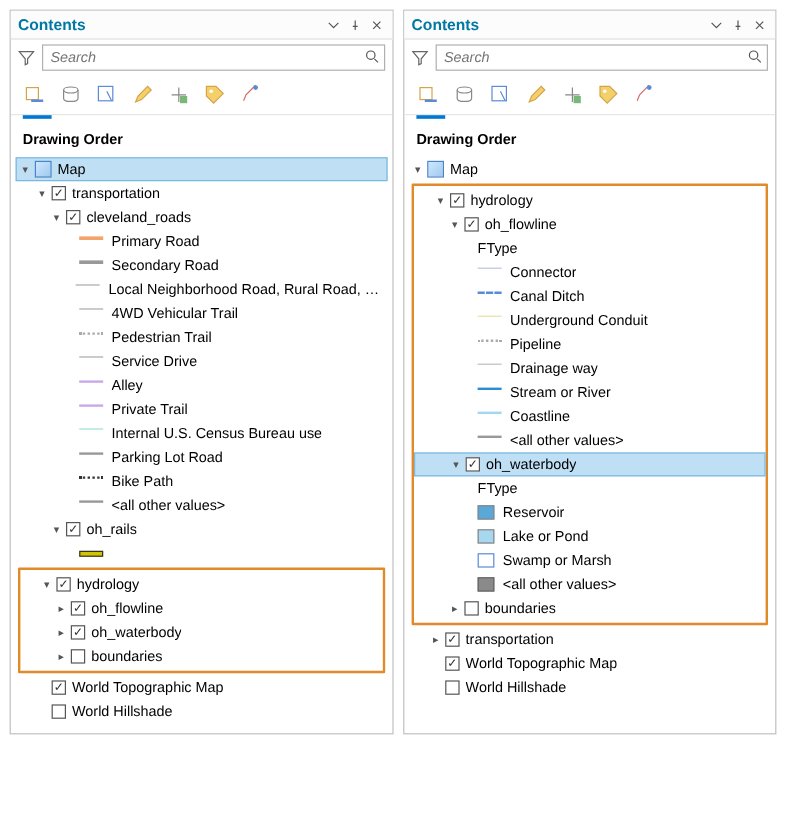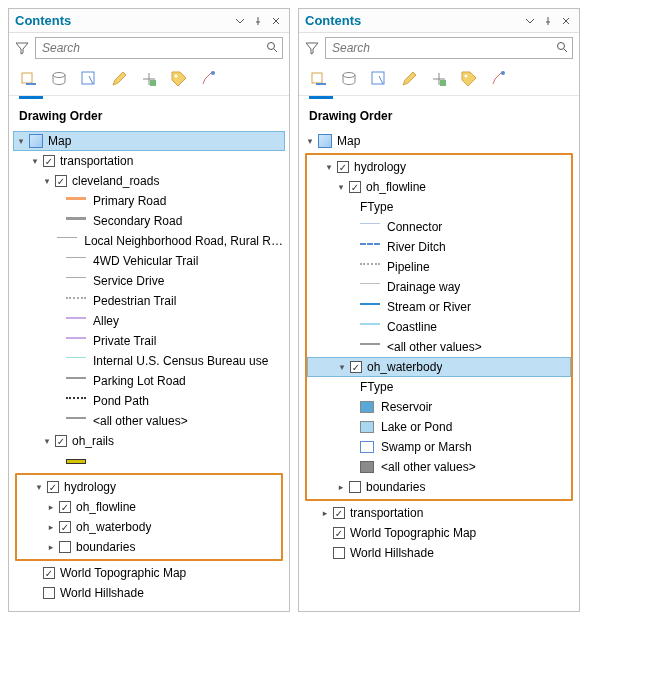--- a/index.html
+++ b/index.html
@@ -6,21 +6,21 @@
   body {
     margin: 0;
     padding: 8px;
     font-family: "Segoe UI", Arial, sans-serif;
     font-size: 12px;
     background: #fff;
     display: flex;
     gap: 8px;
   }
   .panel {
-    width: 282px;
+    width: 320px;
     border: 1px solid #c0c0c0;
     background: #fff;
     display: flex;
     flex-direction: column;
   }
   .panel-header {
     display: flex;
     align-items: center;
     padding: 4px 6px;
     border-bottom: 1px solid #e0e0e0;
@@ -263,30 +263,30 @@
           <span class="sym" style="border-top: 1px solid rgb(170, 170, 170);"></span>
           <span class="lbl">Local Neighborhood Road, Rural Road, City...</span>
         </div>
         <div class="row">
           <span class="ind" style="width: 48px;"></span>
           <span class="sym" style="border-top: 1px solid rgb(170, 170, 170);"></span>
           <span class="lbl">4WD Vehicular Trail</span>
         </div>
         <div class="row">
           <span class="ind" style="width: 48px;"></span>
+          <span class="sym" style="border-top: 2px dotted rgb(170, 170, 170);"></span>
+          <span class="lbl">Pedestrian Trail</span>
+        </div>
+        <div class="row">
+          <span class="ind" style="width: 48px;"></span>
           <span class="sym" style="border-top: 1px solid rgb(170, 170, 170);"></span>
           <span class="lbl">Service Drive</span>
         </div>
         <div class="row">
           <span class="ind" style="width: 48px;"></span>
-          <span class="sym" style="border-top: 2px dotted rgb(170, 170, 170);"></span>
-          <span class="lbl">Pedestrian Trail</span>
-        </div>
-        <div class="row">
-          <span class="ind" style="width: 48px;"></span>
           <span class="sym" style="border-top: 2px solid rgb(201, 169, 230);"></span>
           <span class="lbl">Alley</span>
         </div>
         <div class="row">
           <span class="ind" style="width: 48px;"></span>
           <span class="sym" style="border-top: 2px solid rgb(201, 169, 230);"></span>
           <span class="lbl">Private Trail</span>
         </div>
         <div class="row">
           <span class="ind" style="width: 48px;"></span>
@@ -294,21 +294,21 @@
           <span class="lbl">Internal U.S. Census Bureau use</span>
         </div>
         <div class="row">
           <span class="ind" style="width: 48px;"></span>
           <span class="sym" style="border-top: 2px solid rgb(153, 153, 153);"></span>
           <span class="lbl">Parking Lot Road</span>
         </div>
         <div class="row">
           <span class="ind" style="width: 48px;"></span>
           <span class="sym" style="border-top: 2px dotted rgb(51, 51, 51);"></span>
-          <span class="lbl">Pond Path</span>
+          <span class="lbl">Bike Path</span>
         </div>
       </div>
     <div class="row">
       <span class="ind" style="width:48px"></span>
       <span class="sym" style="border-top:2px solid #999"></span>
       <span class="lbl">&lt;all other values&gt;</span>
     </div>
 
     <div class="row">
       <span class="ind" style="width:24px"></span>
@@ -466,21 +466,26 @@
       </div>
       <div id="right-flow">
           <div class="row">
             <span class="ind" style="width: 48px;"></span>
             <span class="sym" style="border-top: 1px solid rgb(183, 200, 224);"></span>
             <span class="lbl">Connector</span>
           </div>
           <div class="row">
             <span class="ind" style="width: 48px;"></span>
             <span class="sym" style="border-top: 2px dashed rgb(90, 139, 214);"></span>
-            <span class="lbl">River Ditch</span>
+            <span class="lbl">Canal Ditch</span>
+          </div>
+          <div class="row">
+            <span class="ind" style="width: 48px;"></span>
+            <span class="sym" style="border-top: 1px solid rgb(232, 224, 166);"></span>
+            <span class="lbl">Underground Conduit</span>
           </div>
           <div class="row">
             <span class="ind" style="width: 48px;"></span>
             <span class="sym" style="border-top: 2px dotted rgb(170, 170, 170);"></span>
             <span class="lbl">Pipeline</span>
           </div>
           <div class="row">
             <span class="ind" style="width: 48px;"></span>
             <span class="sym" style="border-top: 1px solid rgb(189, 189, 189);"></span>
             <span class="lbl">Drainage way</span>

